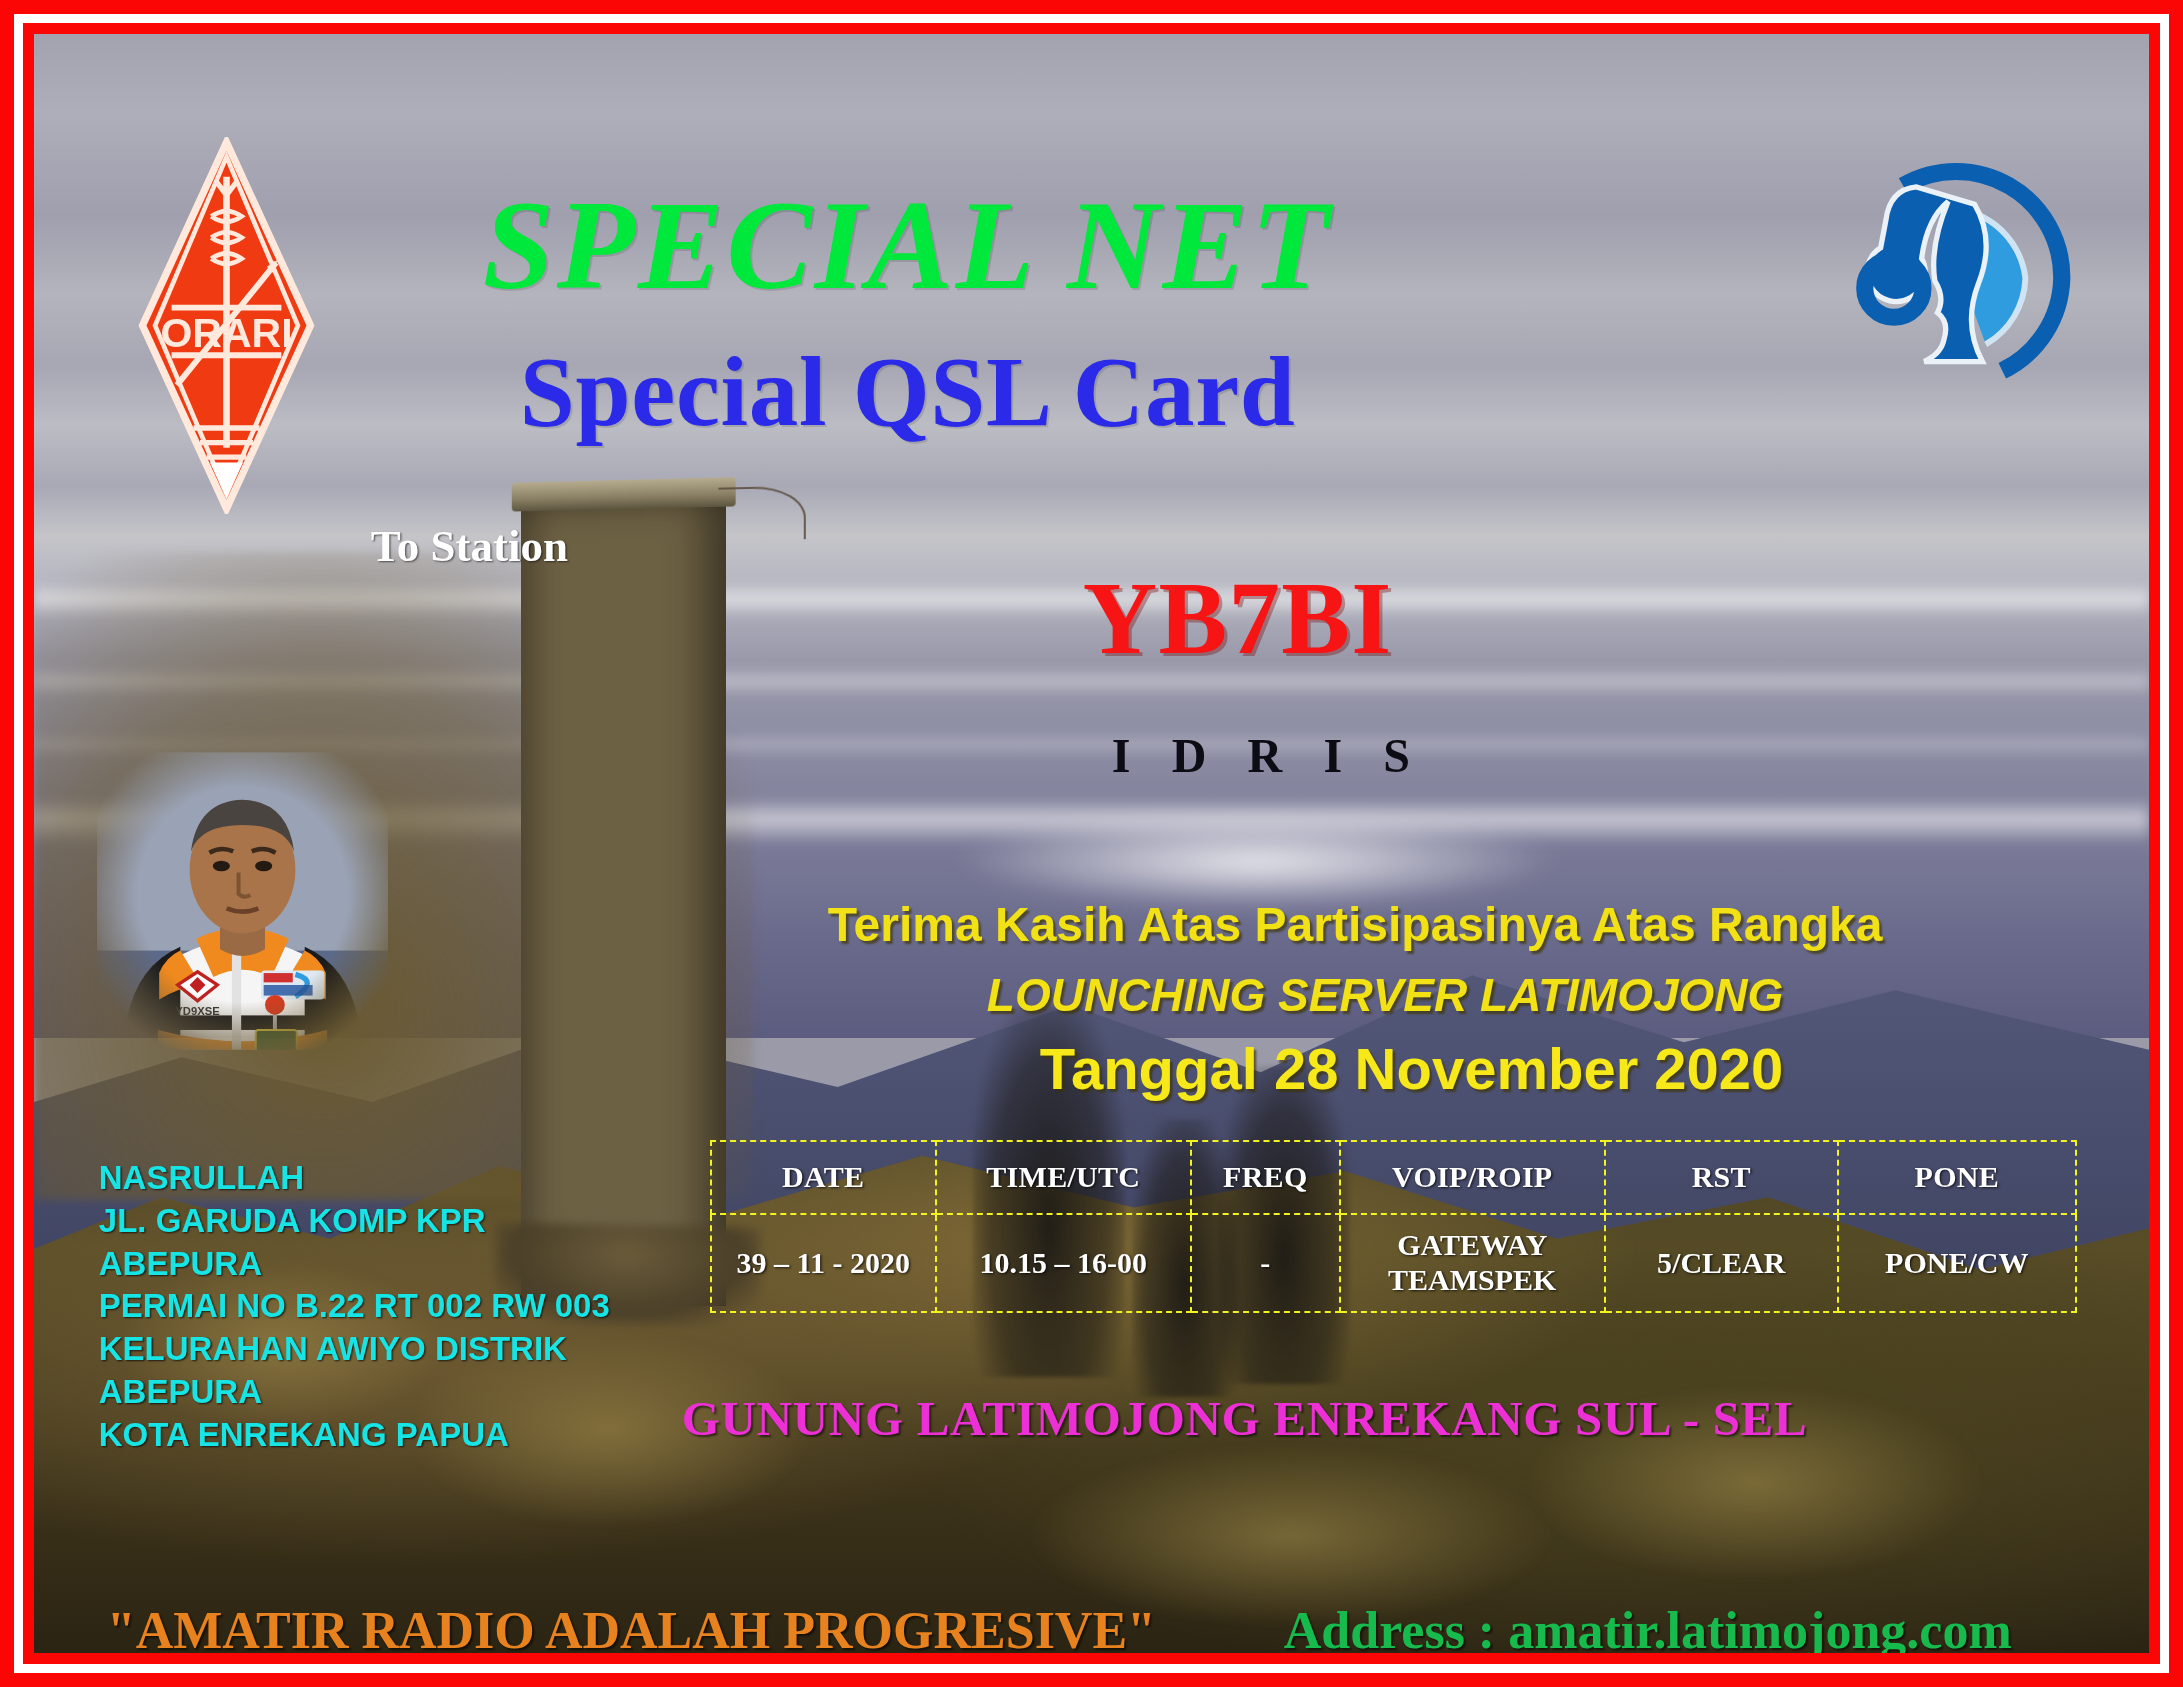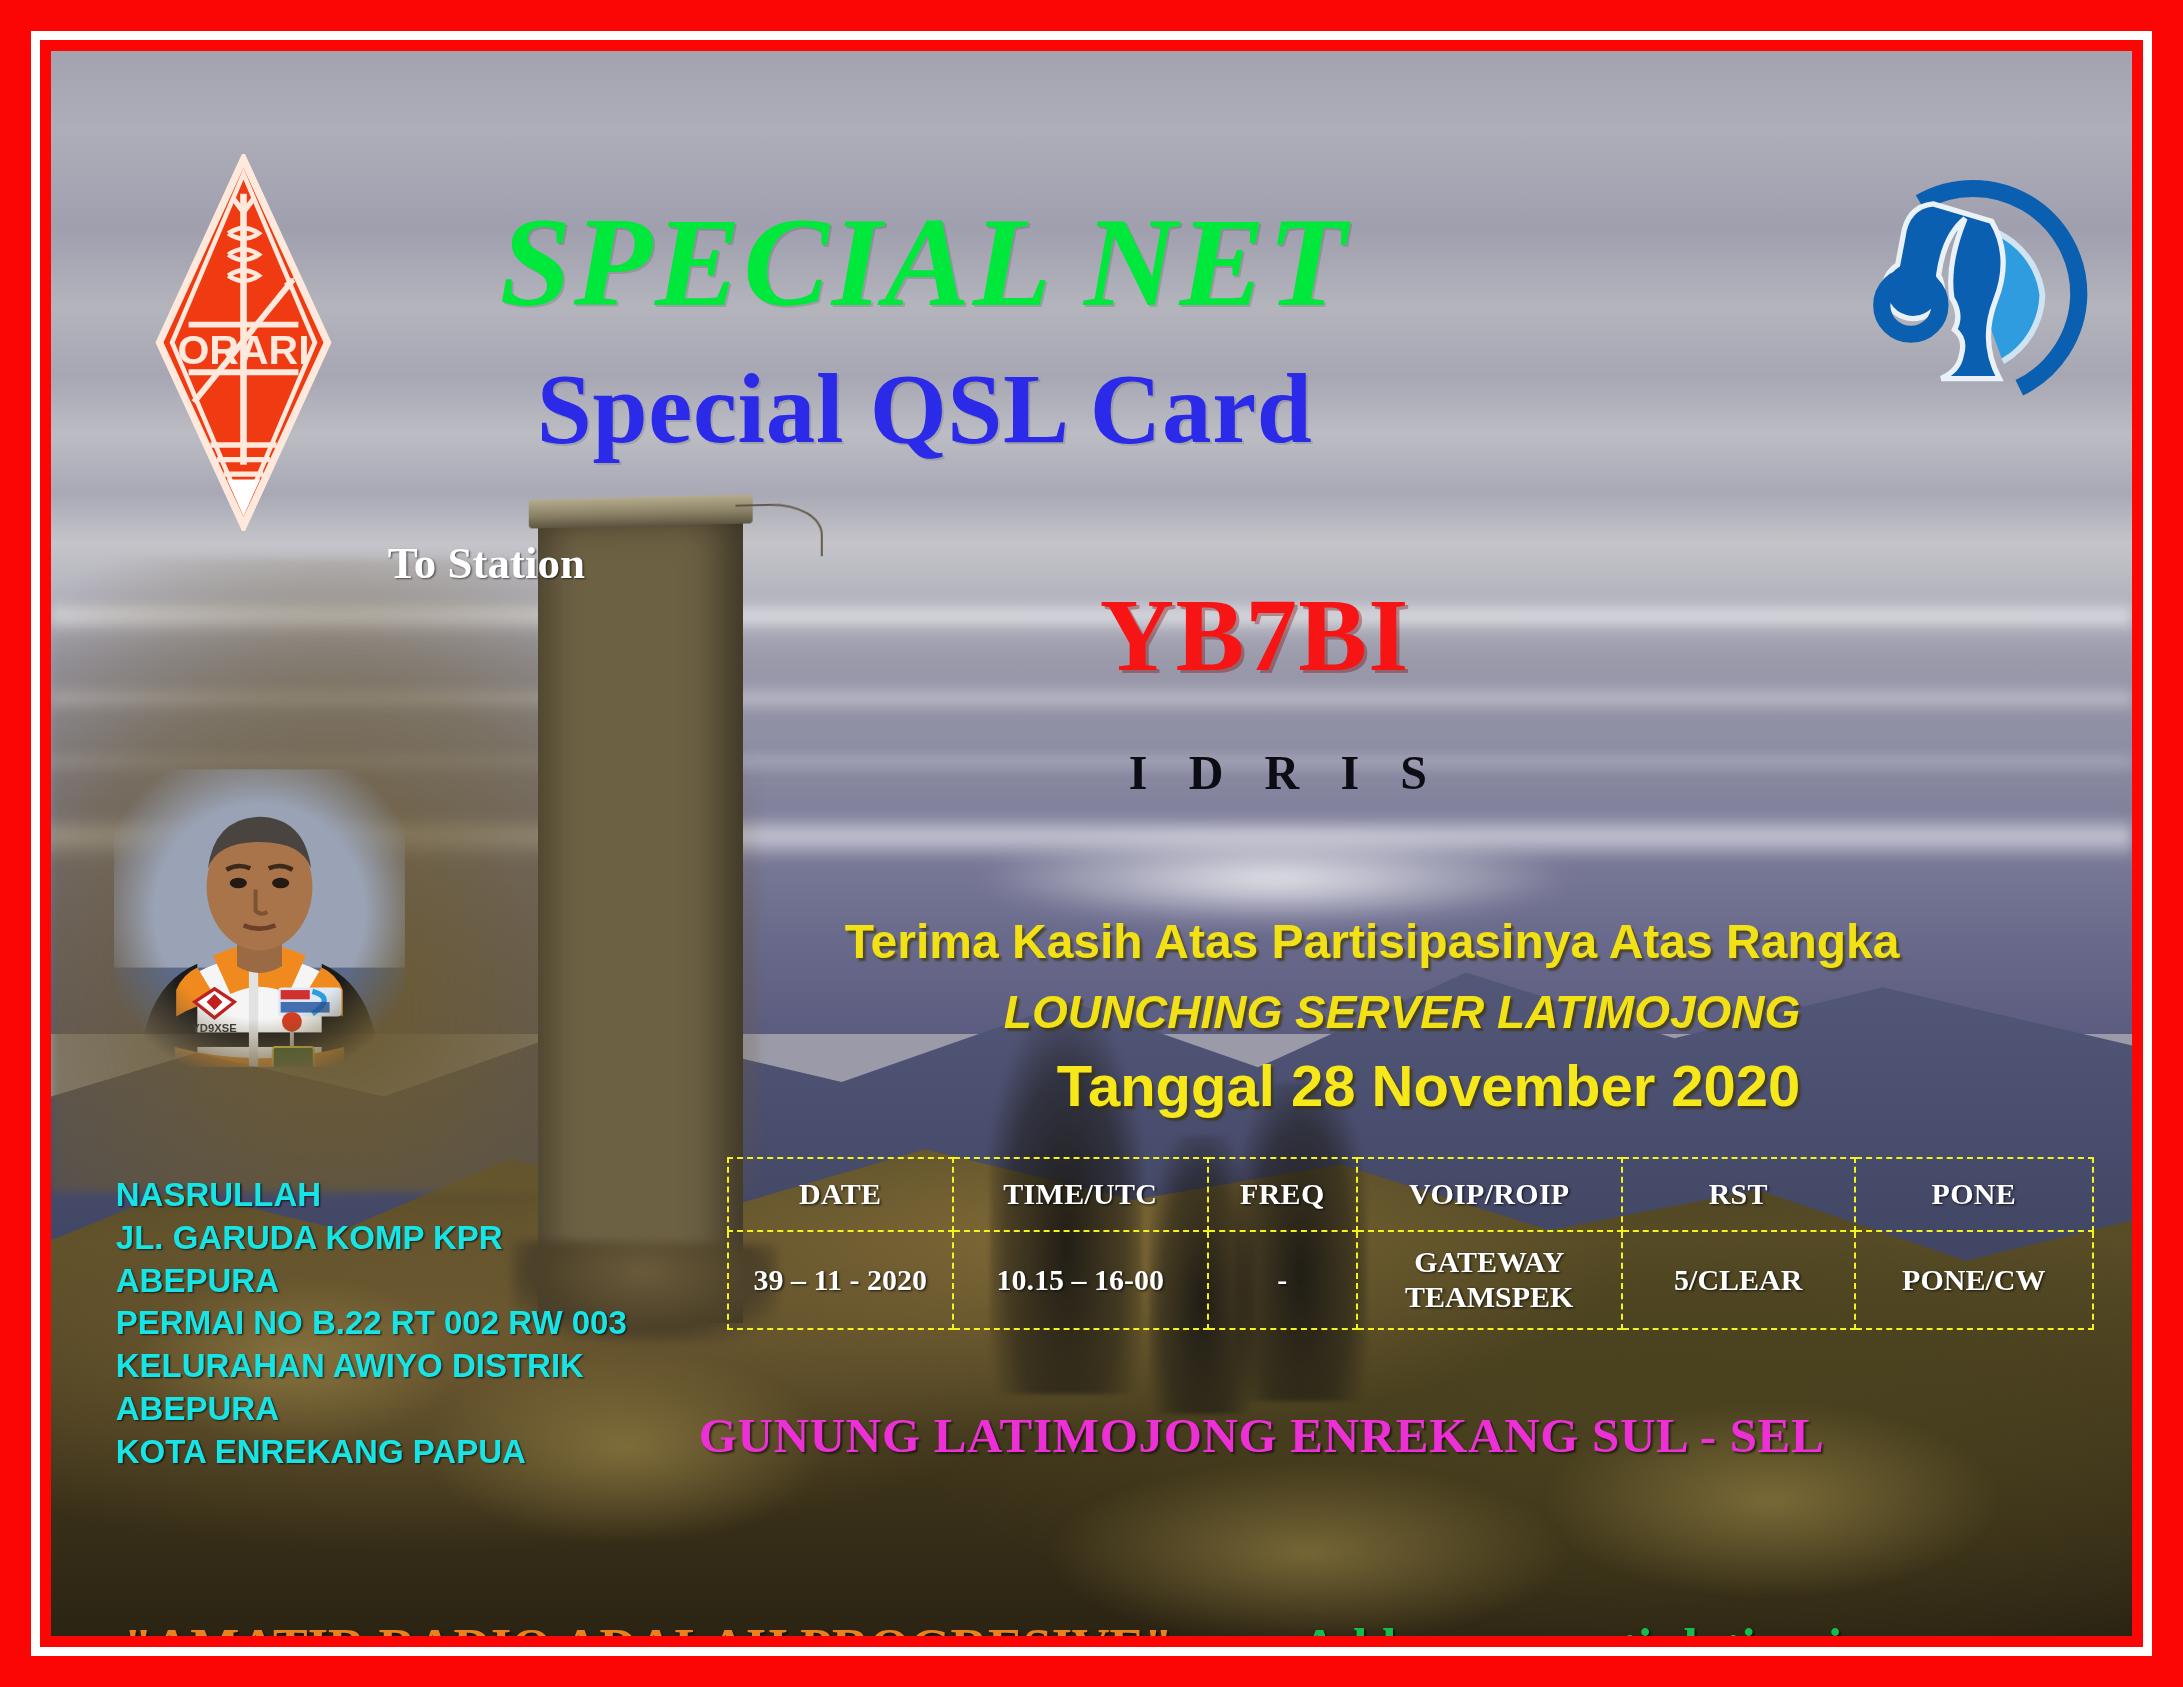--- a/index.html
+++ b/index.html
@@ -9,21 +9,21 @@
     background: #ffffff;
     font-family: "Liberation Serif", serif;
     overflow: hidden;
   }
 
   
   .card-frame {
     position: absolute; left: 0; top: 0;
     width: 2183px; height: 1687px;
     background: #fb0505;
-    padding: 31px;
+    padding: 14px;
   }
   .card-frame-white {
     width: 100%; height: 100%;
     background: #ffffff;
     padding: 8.6px;
   }
   .card-frame-inner {
     width: 100%; height: 100%;
     background: #fb0505;
     padding: 11.2px;

